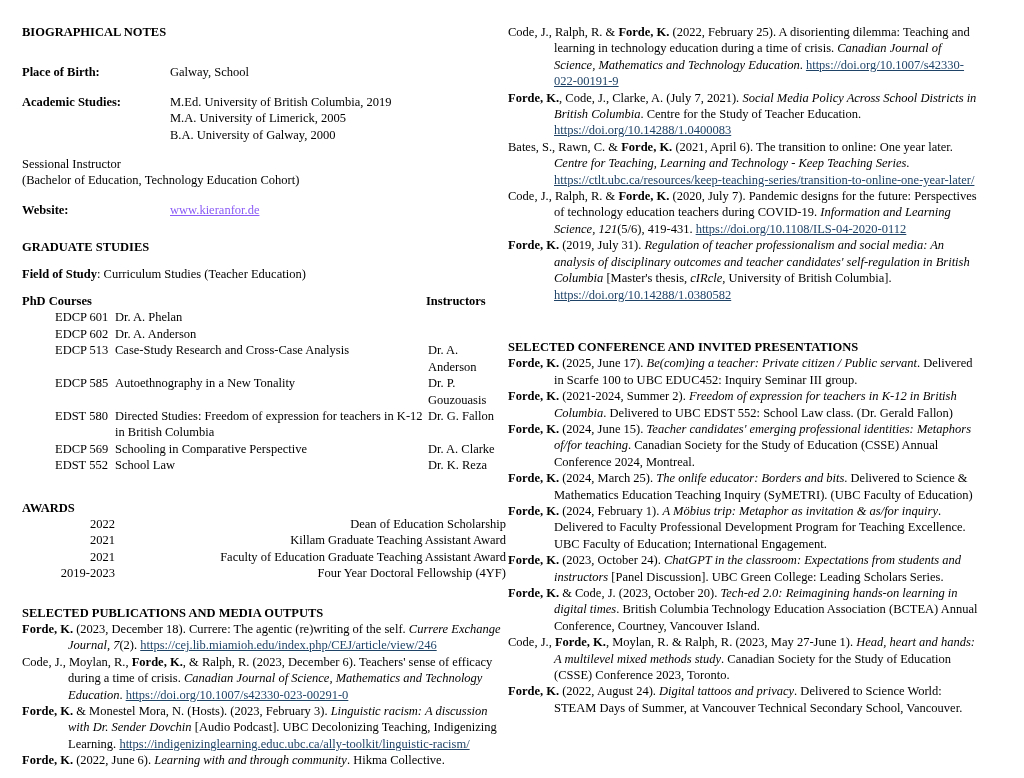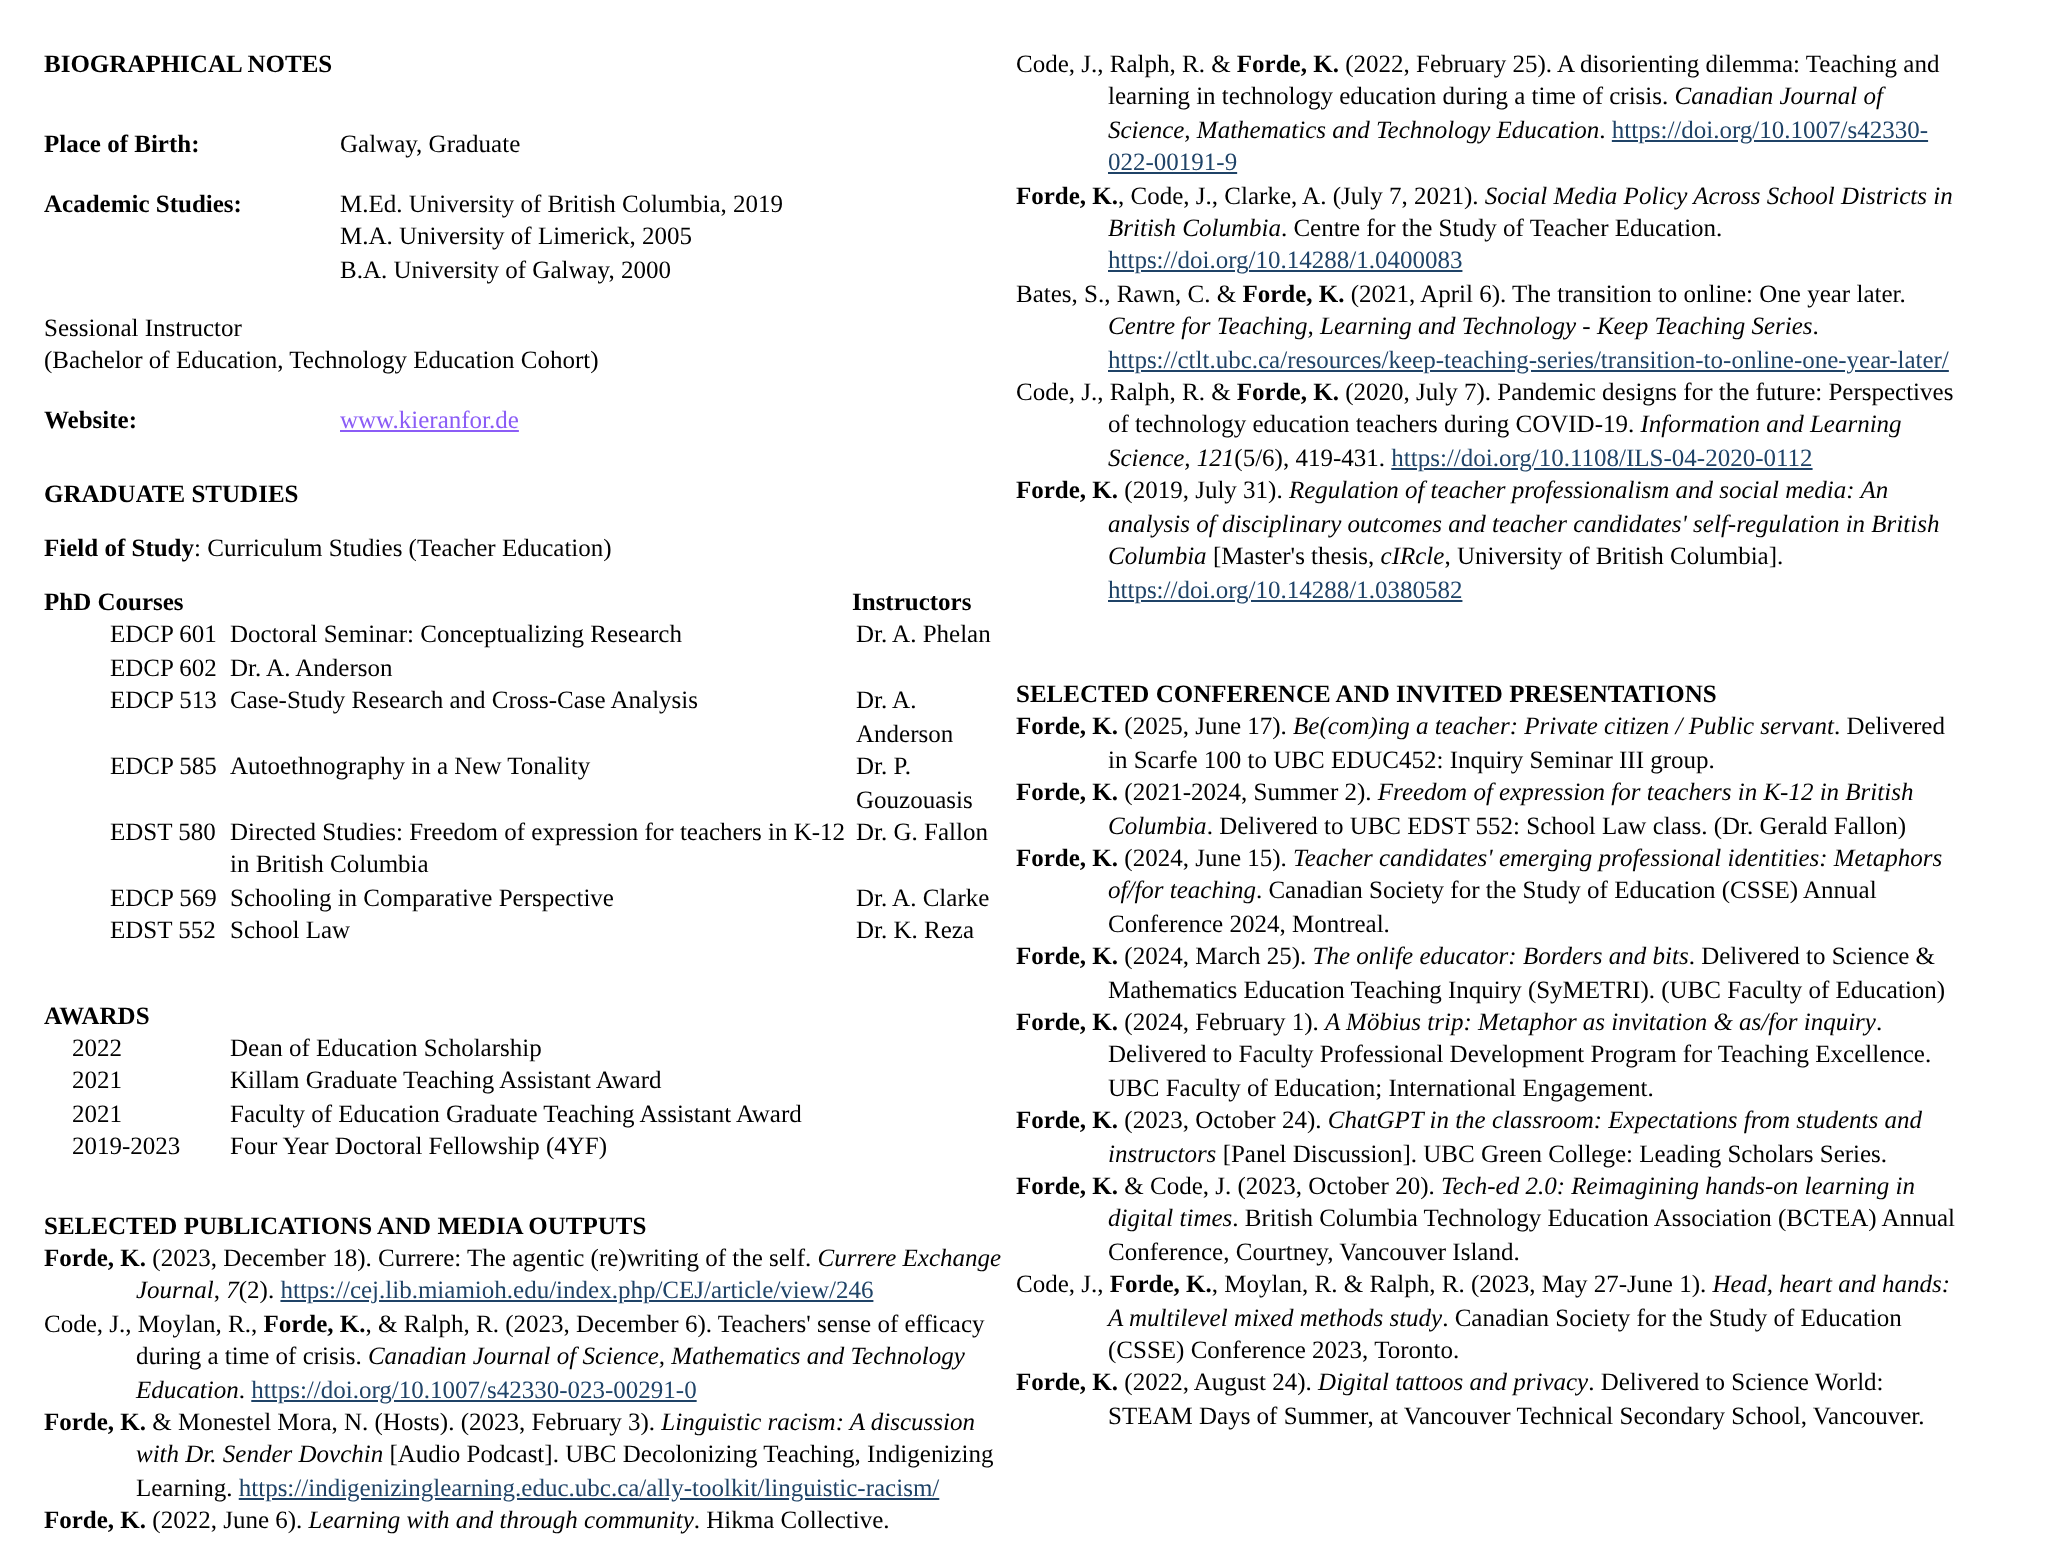--- a/index.html
+++ b/index.html
@@ -30,40 +30,40 @@
 
   .link { color: #8b5cf6; text-decoration: underline; }
 
   .fos-line { margin-bottom: 11px; }
   .fos-label { font-weight: bold; }
 
   .course-header { position: relative; font-weight: bold; }
   .instructors-header { position: absolute; left: 404px; top: 0; }
   .course-row { display: grid; grid-template-columns: 60px 313px auto; padding-left: 33px; }
 
-  .award-row { display: grid; grid-template-columns: 79px auto; padding-left: 14px; }
+  .award-row { display: grid; grid-template-columns: 79px auto; padding-left: 14px; text-align: right; }
 
   .ref { padding-left: 46px; text-indent: -46px; }
   .run.b { font-weight: bold; }
   .run.i { font-style: italic; }
   .run.a { color: #1f4367; text-decoration: underline; }
 </style>
 </head>
 <body>
 
 <div>
 
   <div class="col col-left">
 
     <section>
       <div class="heading mb24">BIOGRAPHICAL NOTES</div>
 
       <div class="bio-row mb13">
         <div class="bio-label">Place of Birth:</div>
-        <div class="bio-value">Galway, Graduate</div>
+        <div class="bio-value">Galway, School</div>
       </div>
 
       <div class="bio-row mb13">
         <div class="bio-label">Academic Studies:</div>
         <div class="bio-value">M.Ed. University of British Columbia, 2019
 M.A. University of Limerick, 2005
 B.A. University of Galway, 2000</div>
       </div>
 
       <div class="bio-row mb13">
@@ -86,21 +86,20 @@
 
       <div class="course-header">
         <span>PhD Courses</span>
         <span class="instructors-header">Instructors</span>
       </div>
 
       <div>
 
           <div class="course-row">
             <div>EDCP 601</div>
-            <div>Doctoral Seminar: Conceptualizing Research</div>
             <div>Dr. A. Phelan</div>
           </div>
 
           <div class="course-row">
             <div>EDCP 602</div>
             <div>Dr. A. Anderson</div>
           </div>
 
           <div class="course-row">
             <div>EDCP 513</div>

